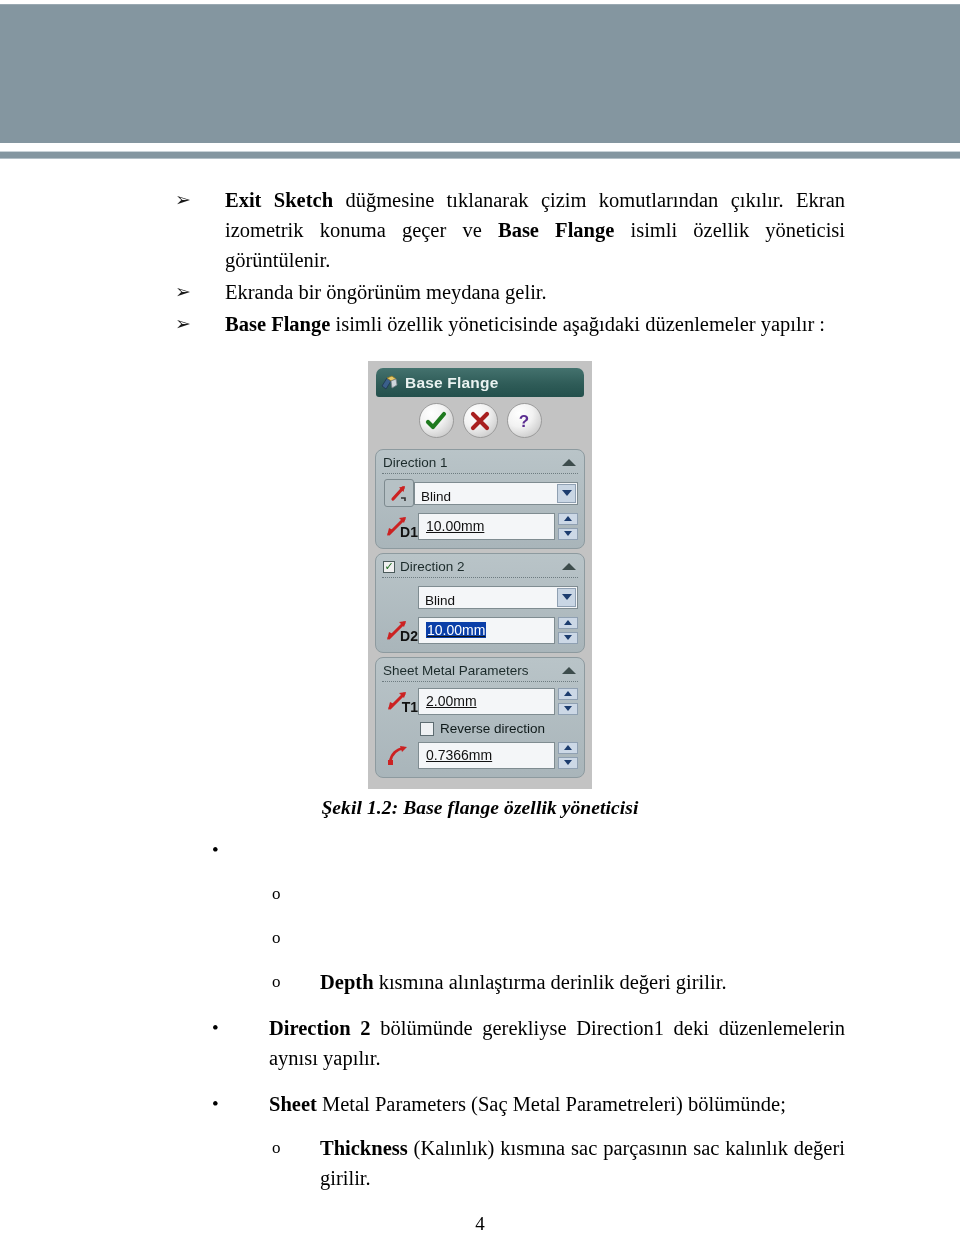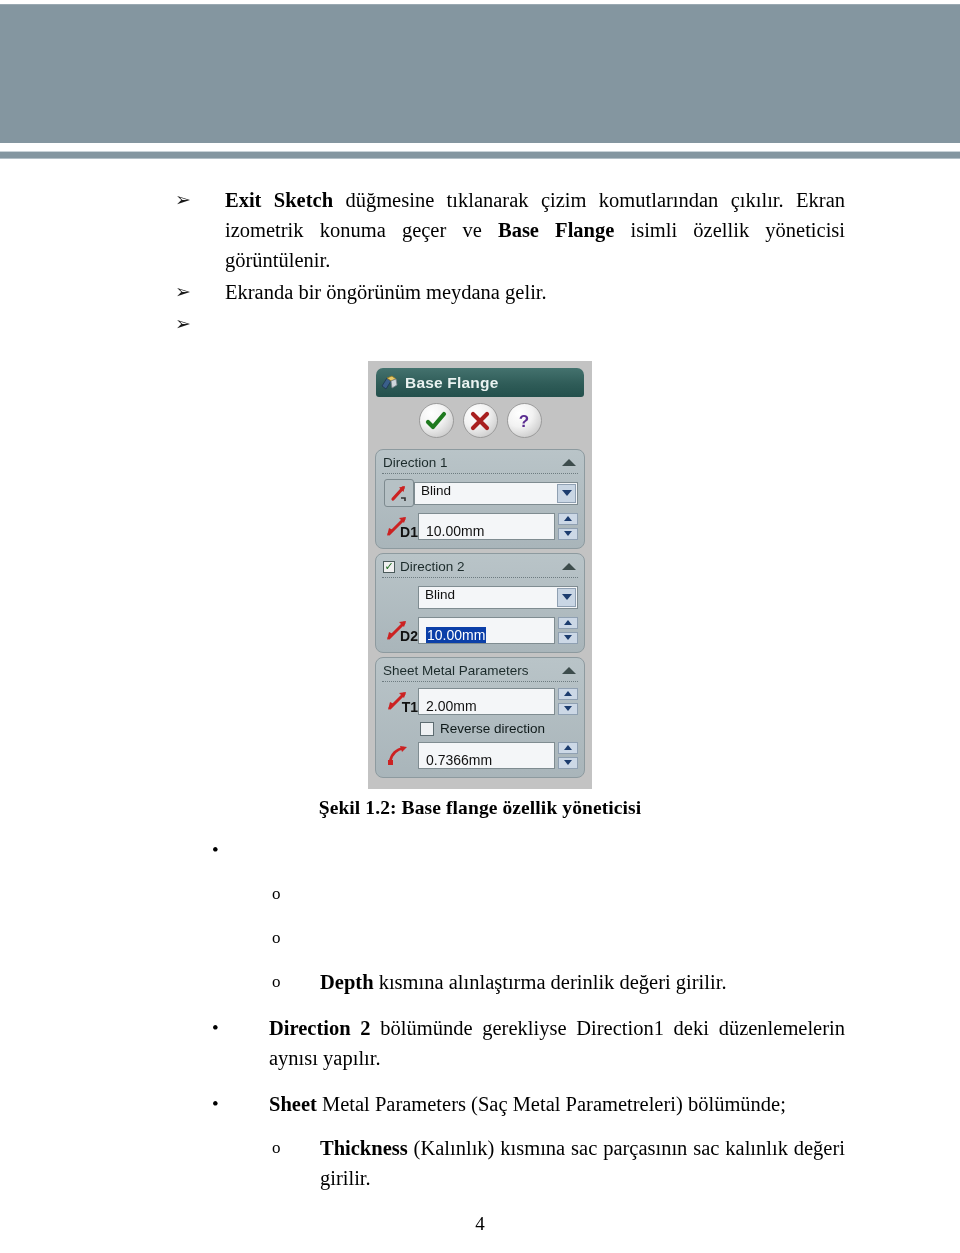--- a/index.html
+++ b/index.html
@@ -101,20 +101,21 @@
   #figure-wrap {
     margin-top: 22px;
     text-align: center;
   }
   #figure-caption {
     margin-top: 8px;
     text-align: center;
     font-size: 19.5px;
     font-weight: bold;
     letter-spacing: 0.1px;
+    font-style: italic;
   }
 
   
   .pm {
     display: inline-block;
     width: 224px;
     padding: 4px 5px 7px 5px;
     background: #c3c3c3;
     text-align: left;
     font-family: "Liberation Sans", "DejaVu Sans", sans-serif;
@@ -198,21 +199,21 @@
     border: 1px solid #7d8a8f;
     border-radius: 3px;
     width: 30px; height: 28px;
     margin-left: 2px;
   }
   .combo {
     flex: 1 1 auto;
     height: 23px;
     background: #f4f6f8;
     border: 1px solid #7f8c91;
-    display: flex; align-items: flex-start;
+    display: flex; align-items: flex-end;
     padding-left: 6px;
     font-size: 13.5px;
     color: #111;
     position: relative;
   }
   .combo .arrowbtn {
     position: absolute; right: 1px; top: 1px;
     width: 19px; height: 19px;
     background: #c9d6e4;
     border: 1px solid #8fa0b2;
@@ -223,24 +224,25 @@
     border-left: 5px solid transparent;
     border-right: 5px solid transparent;
     border-top: 6px solid #1c3c6e;
     display: block;
   }
   .field {
     flex: 1 1 auto;
     height: 27px;
     background: #f4f6f8;
     border: 1px solid #7f8c91;
-    display: flex; align-items: flex-end;
+    display: flex; align-items: center;
     padding-left: 7px;
     font-size: 14px;
     color: #111;
+    text-decoration: underline;
   }
   .field.sel { }
   .field .selval {
     background: #0b3fa8;
     color: #ffffff;
     padding: 0 1px;
   }
   .spin {
     flex: 0 0 auto;
     width: 20px; height: 27px;
@@ -305,20 +307,21 @@
       <div class="li lvl-arrow">
         <span class="marker">➢</span>
         <span class="body"><span class="b">Exit Sketch</span><span> düğmesine tıklanarak çizim komutlarından çıkılır. Ekran izometrik konuma geçer ve </span><span class="b">Base Flange</span><span> isimli özellik yöneticisi  görüntülenir.</span></span>
       </div>
       <div class="li lvl-arrow">
         <span class="marker">➢</span>
         <span class="body"><span>Ekranda bir öngörünüm meydana gelir.</span></span>
       </div>
       <div class="li lvl-arrow">
         <span class="marker">➢</span>
+        <span class="body"><span class="b">Base Flange</span><span> isimli özellik yöneticisinde aşağıdaki düzenlemeler yapılır :</span></span>
       </div>
     </div>
 
   <div id="figure-wrap">
 
     <div class="pm">
 
       <div class="pm-title">
         <span class="ico">
           <svg width="18" height="16" viewBox="0 0 18 16">

